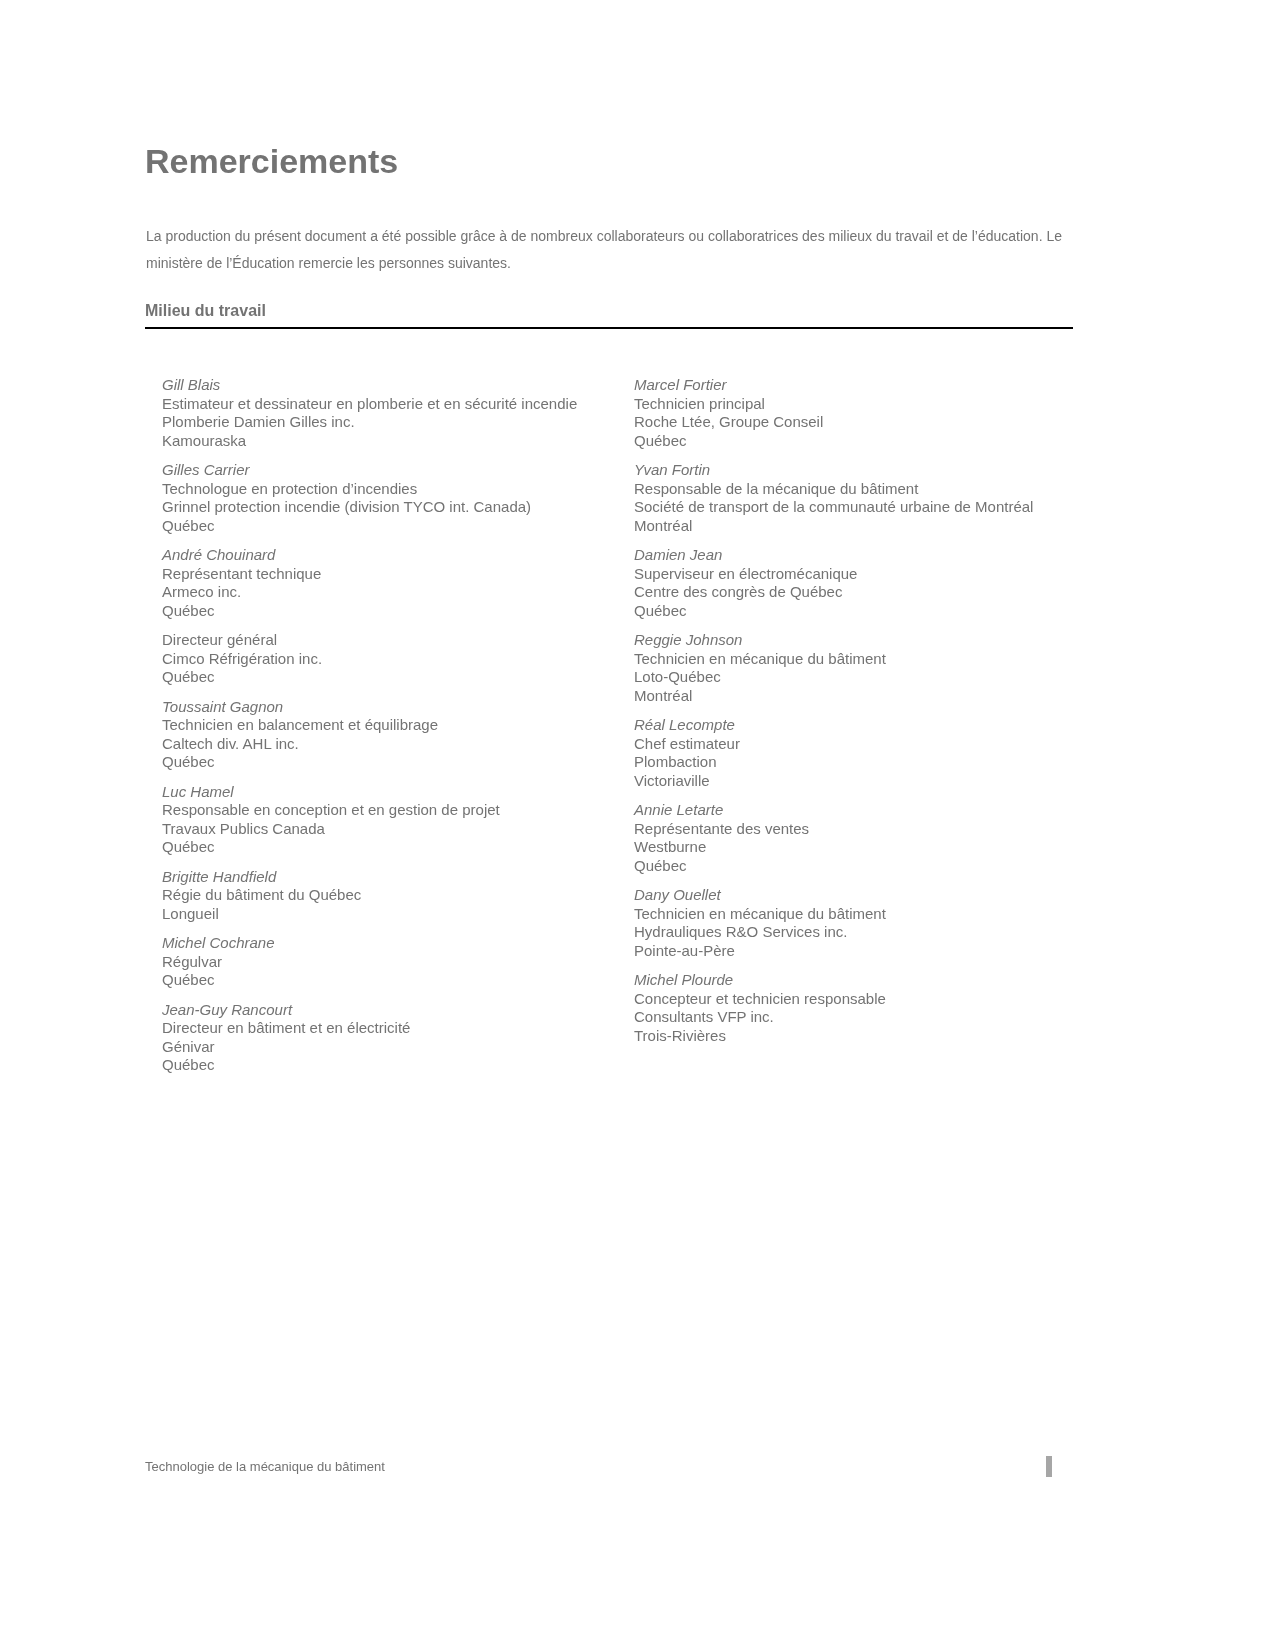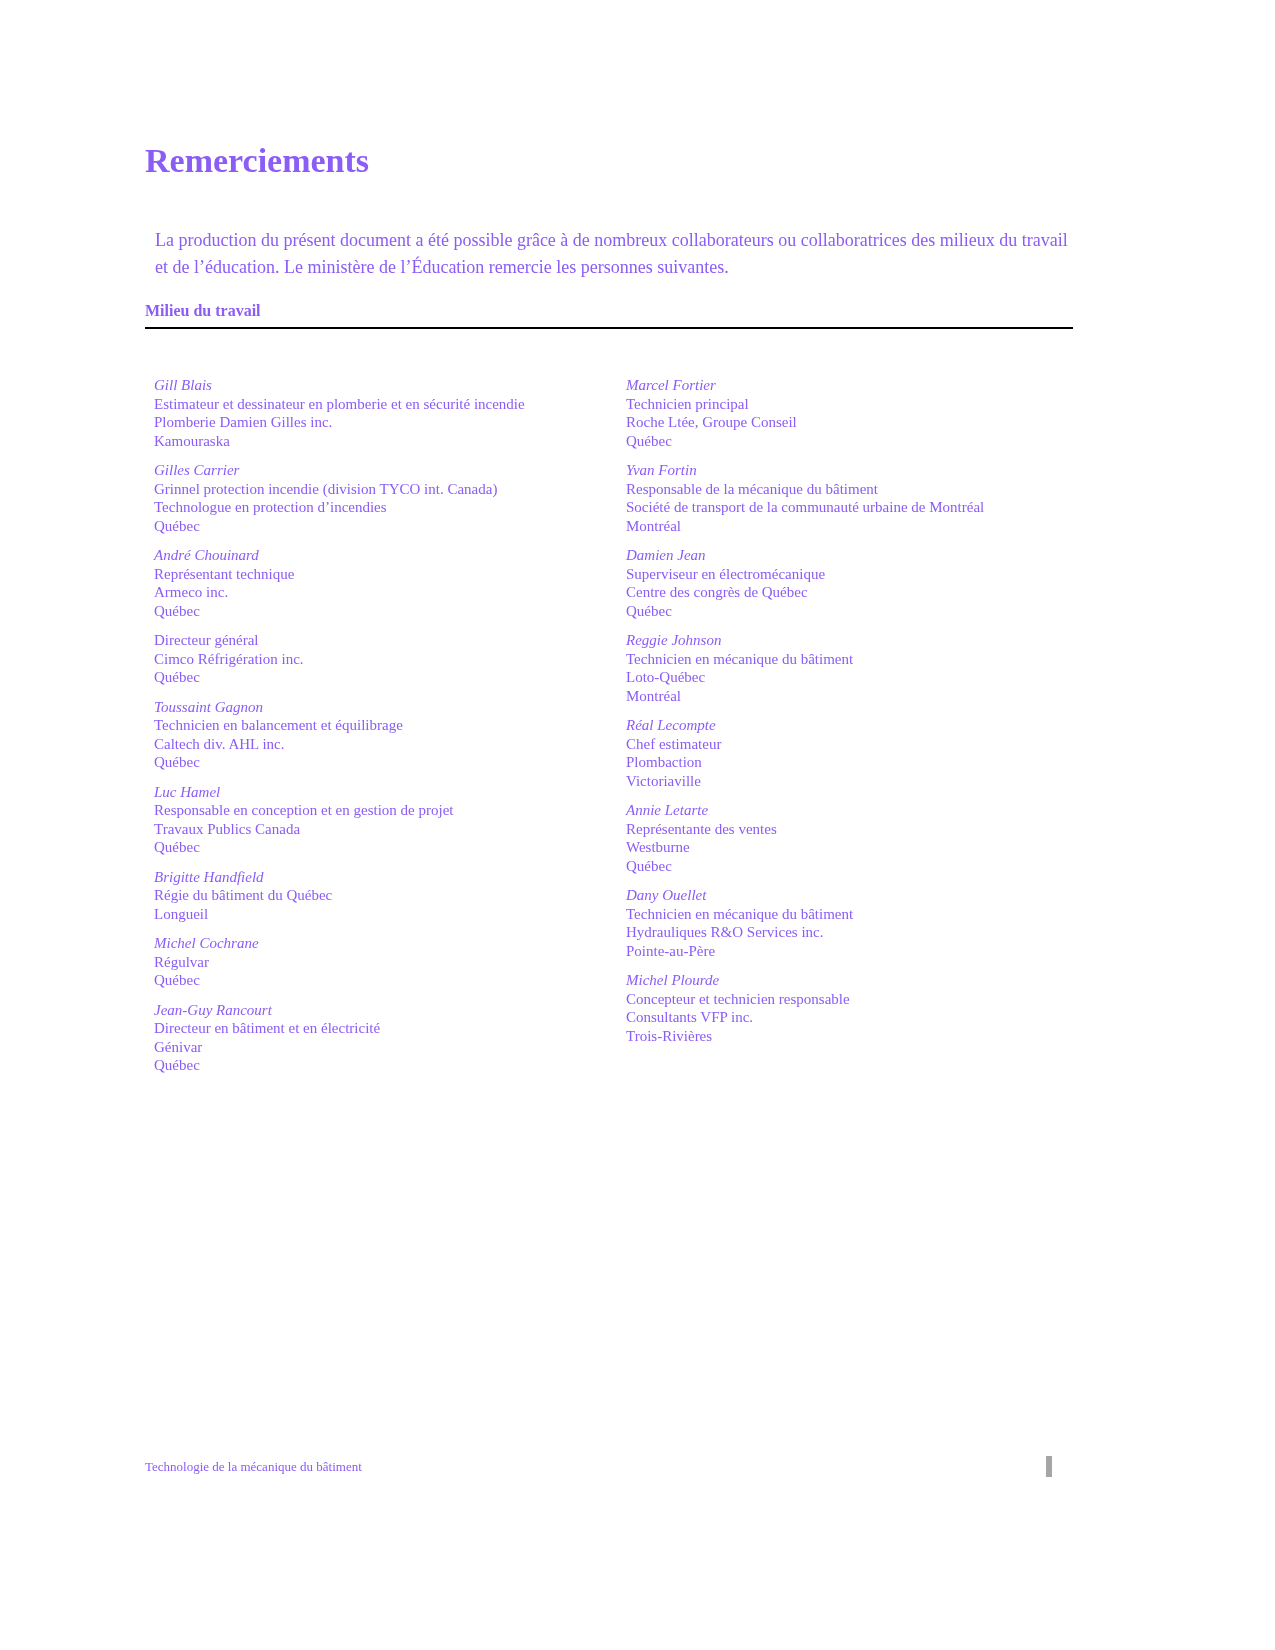--- a/index.html
+++ b/index.html
@@ -5,40 +5,40 @@
   html, body {
     margin: 0;
     padding: 0;
     background: #ffffff;
   }
   .page {
     position: relative;
     width: 1275px;
     height: 1650px;
     background: #ffffff;
-    font-family: Liberation Serif, serif;
-    color: #8b5cf6;
+    font-family: Liberation Sans, sans-serif;
+    color: #737373;
     overflow: hidden;
     margin: 0 auto;
   }
   .doc-title {
     position: absolute;
     left: 145px;
     top: 141px;
     font-size: 34px;
     font-weight: 700;
     margin: 0;
     line-height: 40px;
   }
   .intro {
     position: absolute;
-    left: 155px;
+    left: 146px;
     top: 209px;
     width: 930px;
-    font-size: 18px;
+    font-size: 14px;
     line-height: 27px;
   }
   .section-heading {
     position: absolute;
     left: 145px;
     top: 302px;
     font-size: 16px;
     font-weight: 700;
     margin: 0;
   }
@@ -65,21 +65,21 @@
   .col-left {
     flex: 0 0 472px;
     width: 472px;
   }
   .col-right {
     flex: 1;
   }
   .entry {
     font-size: 15px;
     line-height: 18.5px;
-    margin: 0 0 11px 4px;
+    margin: 0 0 11px 12px;
   }
   .entry-name {
     font-style: italic;
   }
   .footer {
     position: absolute;
     left: 145px;
     top: 1456px;
     width: 907px;
     display: flex;
@@ -115,22 +115,22 @@
 
       <div class="entry">
         <div class="entry-name">Gill Blais</div>
         <div class="entry-line">Estimateur et dessinateur en plomberie et en sécurité incendie</div>
         <div class="entry-line">Plomberie Damien Gilles inc.</div>
         <div class="entry-line">Kamouraska</div>
       </div>
 
       <div class="entry">
         <div class="entry-name">Gilles Carrier</div>
+        <div class="entry-line">Technologue en protection d’incendies</div>
         <div class="entry-line">Grinnel protection incendie (division TYCO int. Canada)</div>
-        <div class="entry-line">Technologue en protection d’incendies</div>
         <div class="entry-line">Québec</div>
       </div>
 
       <div class="entry">
         <div class="entry-name">André Chouinard</div>
         <div class="entry-line">Représentant technique</div>
         <div class="entry-line">Armeco inc.</div>
         <div class="entry-line">Québec</div>
       </div>
 

